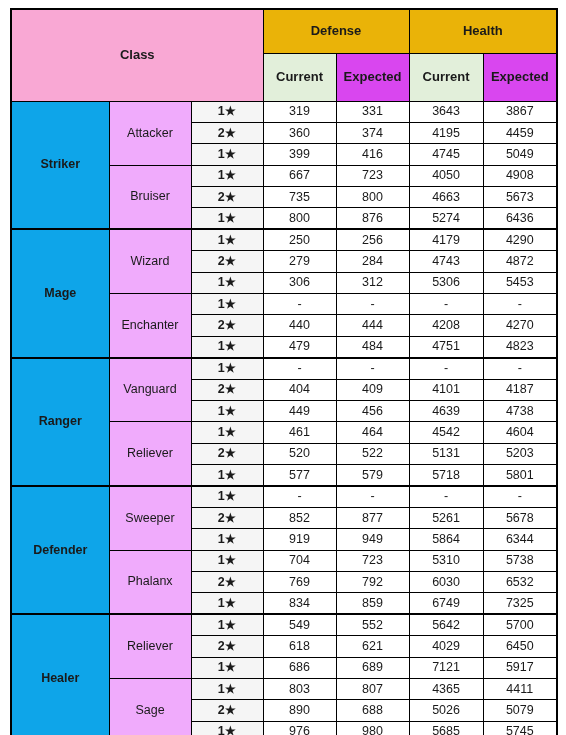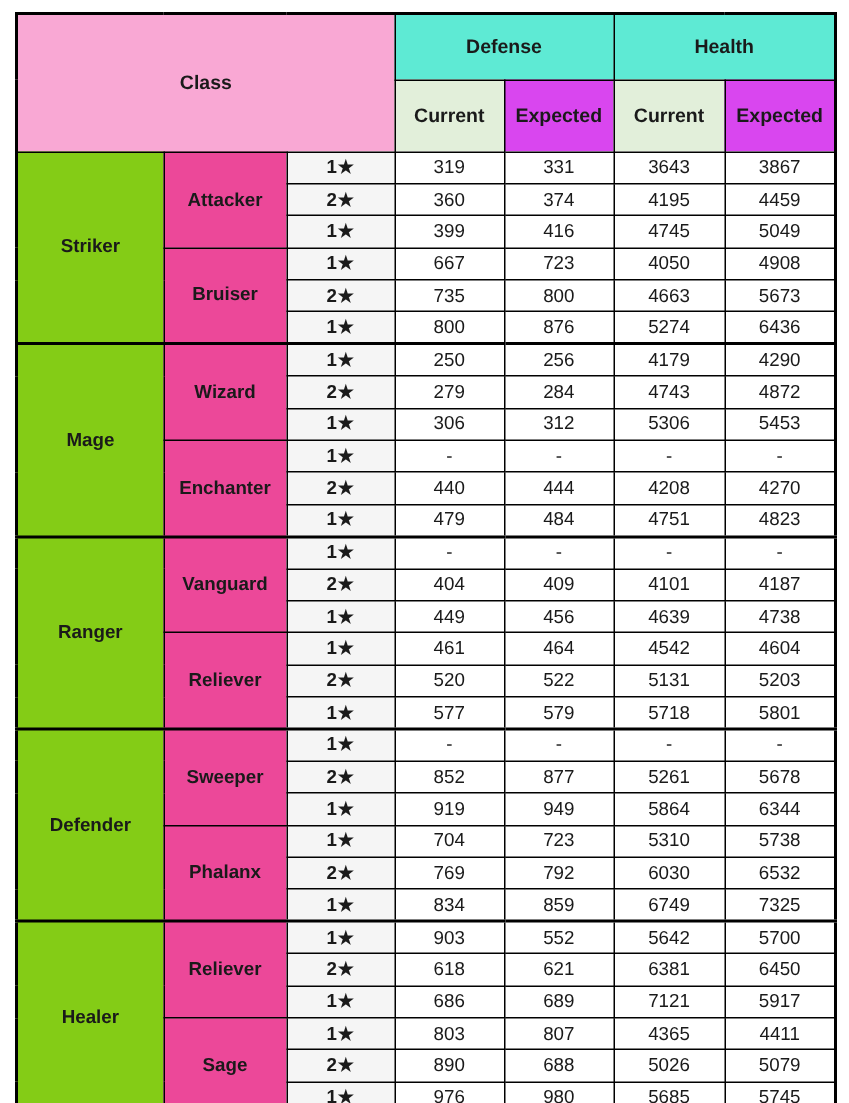--- a/index.html
+++ b/index.html
@@ -47,41 +47,41 @@
   
   tr.hdr-top th, tr.hdr-sub th {
     font-weight: bold;
     font-size: 13px;
   }
   th.class-head {
     background: #f9a8d4;
     font-size: 13.5px;
   }
   th.grp-head {
-    background: #5eead4;
+    background: #eab308;
     height: 44px;
   }
   th.sub-cur {
     background: #e2efda;
     height: 48px;
   }
   th.sub-exp {
     background: #d946ef;
     height: 30px;
   }
 
   
   td.class-cell {
-    background: #84cc16;
+    background: #0ea5e9;
     font-weight: bold;
     font-size: 13.5px;
   }
   td.sub-cell {
-    background: #ec4899;
-    font-weight: bold;
+    background: #f0abfc;
+    font-weight: normal;
     font-size: 13px;
   }
   td.star-cell {
     background: #f5f5f5;
     font-weight: bold;
     font-size: 12.5px;
     letter-spacing: 0.5px;
   }
   td.star-cell .star-glyph {
     font-size: 12px;
@@ -310,30 +310,30 @@
           <td class="star-cell">1<span class="star-glyph">★</span></td>
           <td class="num-cell">834</td>
           <td class="num-cell">859</td>
           <td class="num-cell grp-div">6749</td>
           <td class="num-cell">7325</td>
         </tr>
         <tr class="grp-start">
           <td class="class-cell" rowspan="6">Healer</td>
           <td class="sub-cell" rowspan="3">Reliever</td>
           <td class="star-cell">1<span class="star-glyph">★</span></td>
-          <td class="num-cell">903</td>
+          <td class="num-cell">549</td>
           <td class="num-cell">552</td>
           <td class="num-cell grp-div">5642</td>
           <td class="num-cell">5700</td>
         </tr>
         <tr>
           <td class="star-cell">2<span class="star-glyph">★</span></td>
           <td class="num-cell">618</td>
           <td class="num-cell">621</td>
-          <td class="num-cell grp-div">6381</td>
+          <td class="num-cell grp-div">4029</td>
           <td class="num-cell">6450</td>
         </tr>
         <tr>
           <td class="star-cell">1<span class="star-glyph">★</span></td>
           <td class="num-cell">686</td>
           <td class="num-cell">689</td>
           <td class="num-cell grp-div">7121</td>
           <td class="num-cell">5917</td>
         </tr>
         <tr class="sub-start">

